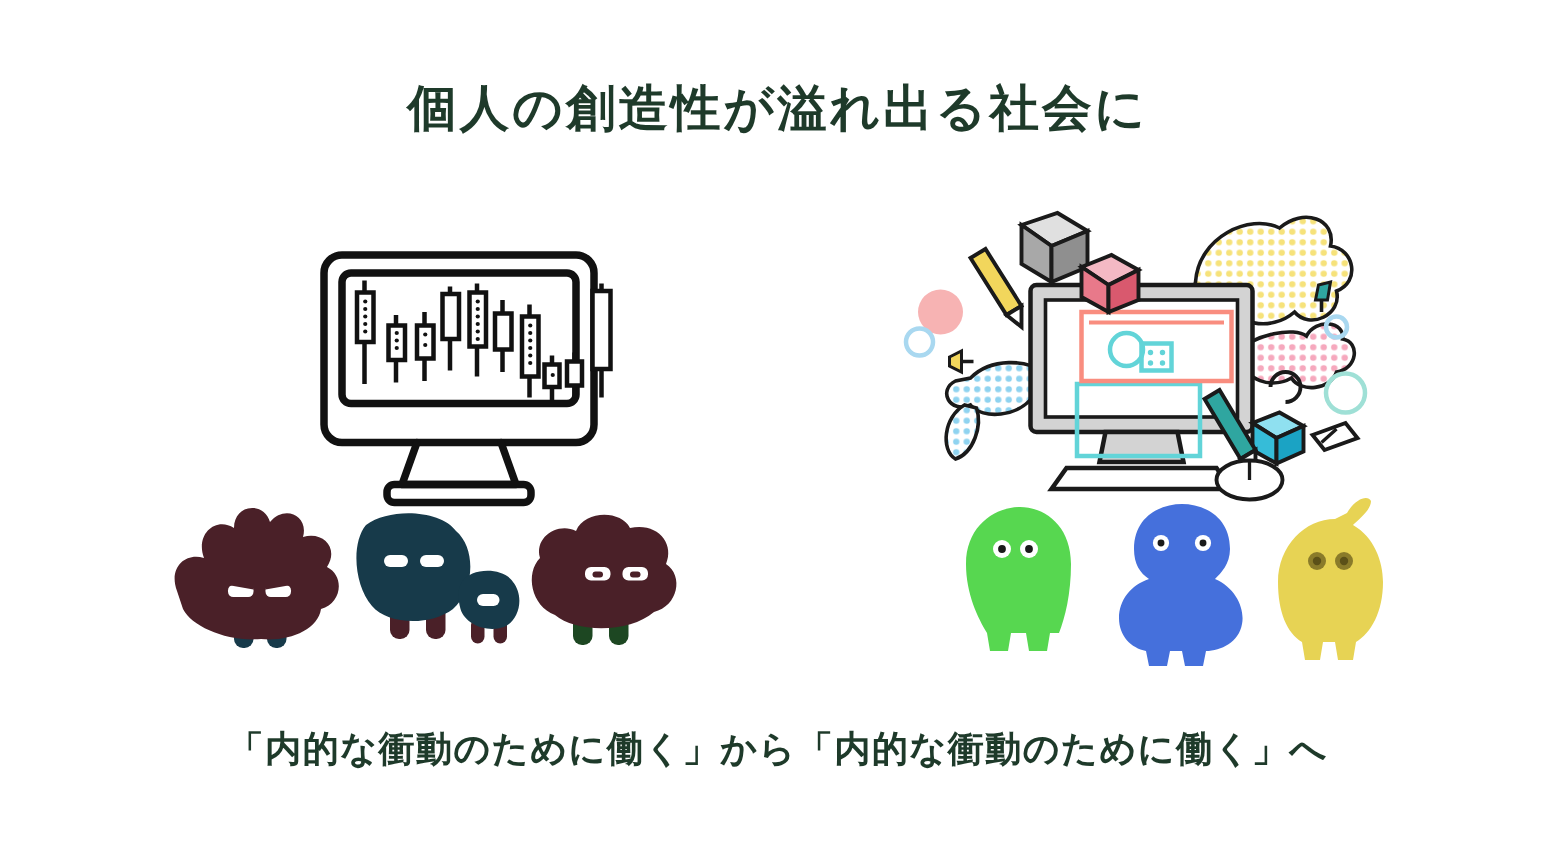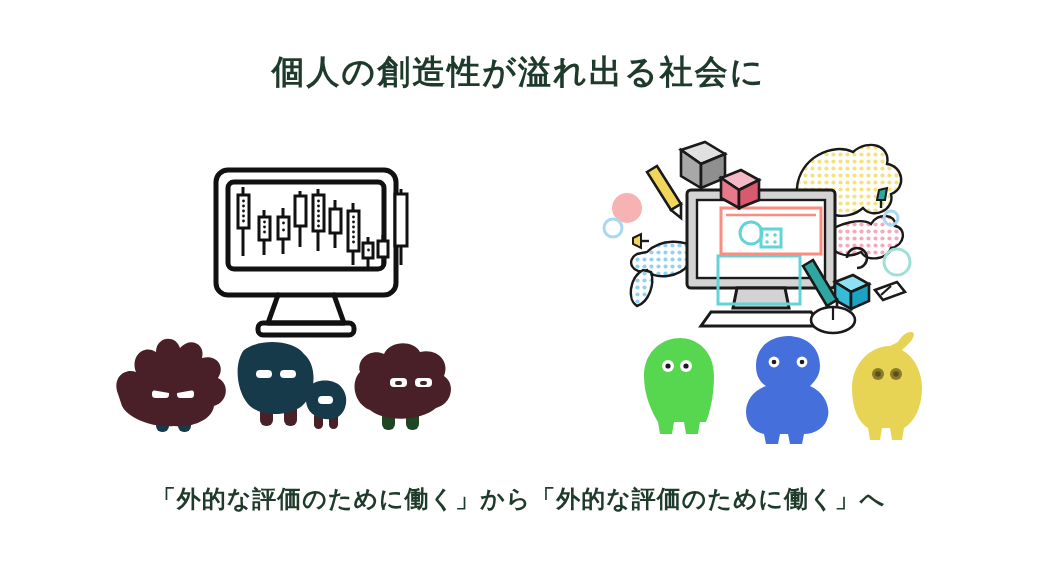--- a/index.html
+++ b/index.html
@@ -303,15 +303,15 @@
                C308 28 314 44 314 58 C314 78 306 92 296 98
                L294 110 L284 110 L282 98 L274 98 L272 110 L262 110 L260 98
                C250 92 244 78 244 58 C244 34 262 16 282 16 Z" fill="#e7d354"></path>
       <circle cx="270" cy="44" r="6" fill="#8a7b2a"></circle>
       <circle cx="288" cy="44" r="6" fill="#8a7b2a"></circle>
       <circle cx="270" cy="44" r="2.8" fill="#5b5018"></circle>
       <circle cx="288" cy="44" r="2.8" fill="#5b5018"></circle>
     </g>
   </svg>
 
-  <div class="caption">「外的な評価のために働く」から「外的な評価のために働く」へ</div>
+  <div class="caption">「内的な衝動のために働く」から「内的な衝動のために働く」へ</div>
 
 </div>
 
 </body></html>

